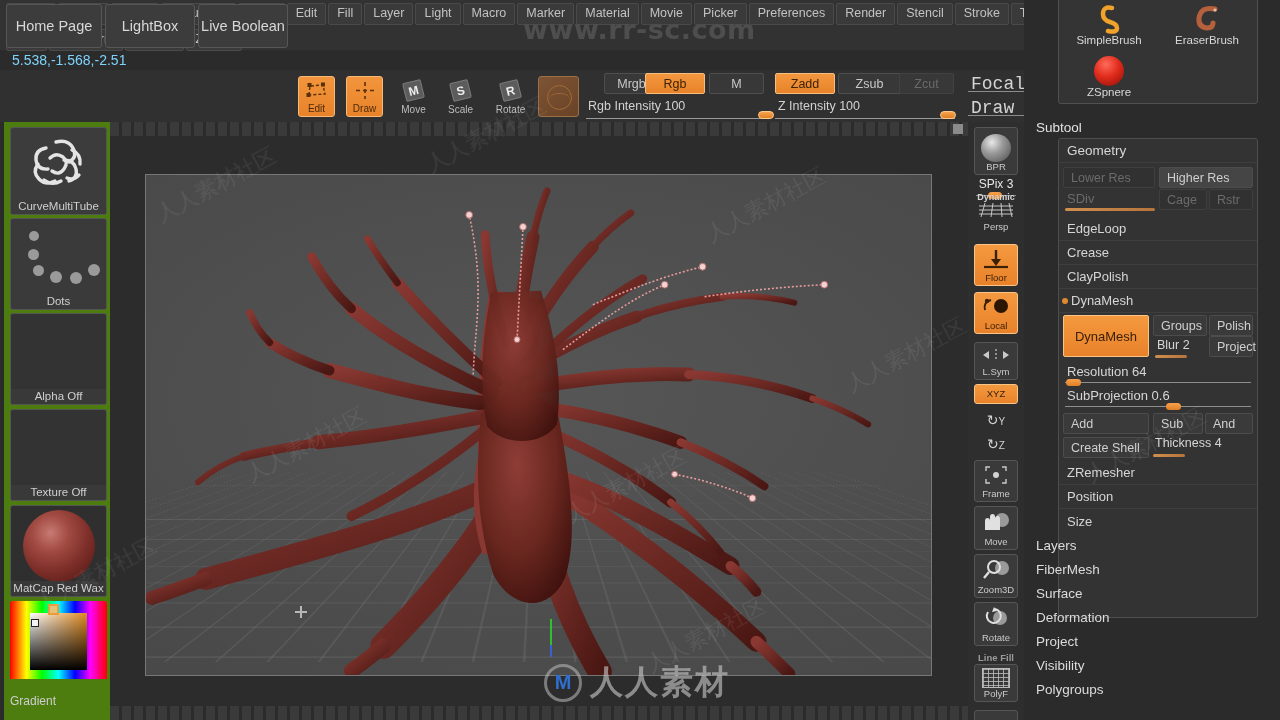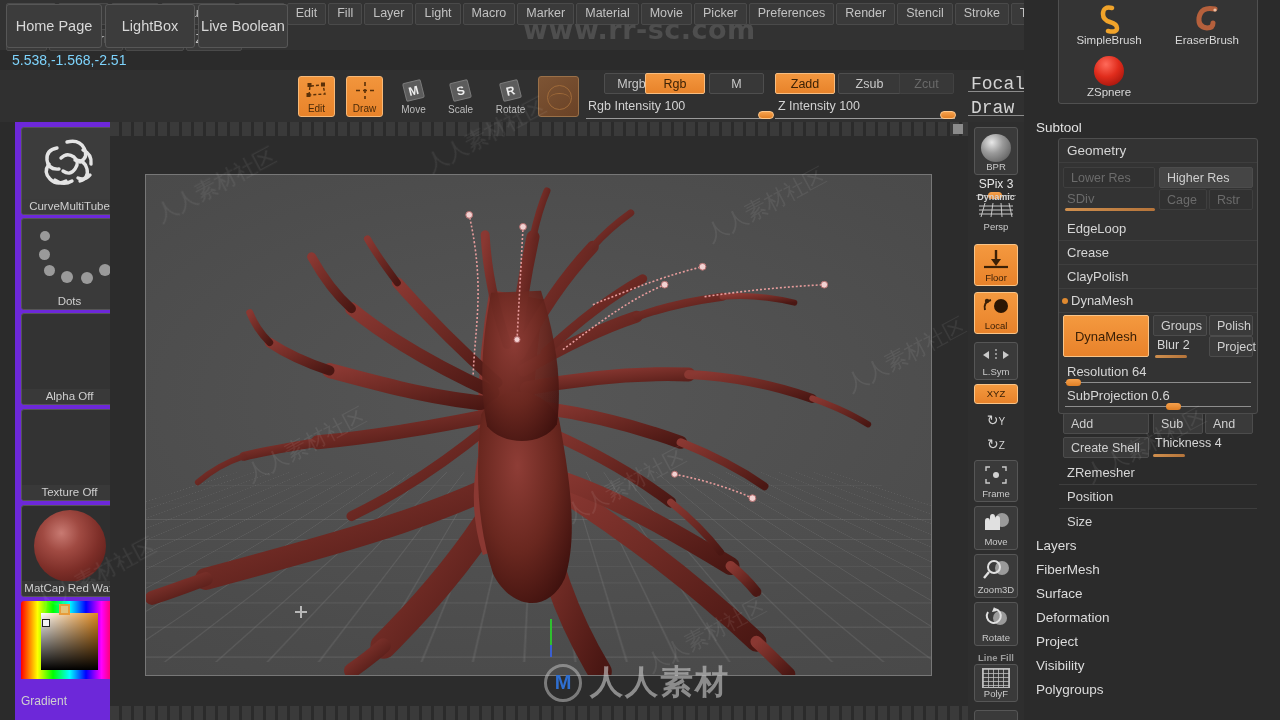--- a/index.html
+++ b/index.html
@@ -134,22 +134,22 @@
 
   .focal {
     position:absolute; font-size:18px; color:#d4d4d4;font-family:Liberation Mono, monospace;
   }
   #fc1 { left:971px; top:74px; }
   #fc2 { left:971px; top:98px; }
   .focalline { position:absolute; left:968px; width:86px; height:1px; background:#8c8c8c; }
 
   
   .lefttray {
-    position:absolute; left:15px; top:122px; width:110px; height:598px;
-    background:#6d28d9;
+    position:absolute; left:4px; top:122px; width:110px; height:598px;
+    background:#4d7c0f;
   }
   .paletteslot {
     position:absolute; left:6px; width:97px;
     background:#383838; border:1px solid #555; border-radius:3px;
     overflow:hidden;
   }
   .paletteslot .cap {
     position:absolute; left:0; bottom:0; width:100%;
     font-size:11.5px; color:#cfcfcf; text-align:center;
     background:rgba(58,58,58,0.82); padding:1px 0 2px 0;
@@ -796,21 +796,21 @@
         <div class="ico">
           <div style="width:30px;height:30px;border-radius:50%;background:radial-gradient(circle at 40% 28%, #ff6a5a 0%, #e02c1c 45%, #8d0c06 100%);"></div>
         </div>
         <div class="cap">ZSpnere</div>
       </div>
 
     </div>
 
     <div class="sectiontitle" style="top:120px;">Subtool</div>
 
-    <div class="panelbox" style="top:138px; height:276px;">
+    <div class="panelbox" style="top:138px; height:480px;">
 
       <div class="prow" style="top:0;">
         <div class="label" style="font-size:13.5px;">Geometry</div>
       </div>
 
       <div class="pbtn dim" style="left:4px; top:28px; width:92px;">Lower Res</div>
       <div class="pbtn" style="left:100px; top:28px; width:94px; background:#454545;">Higher Res</div>
 
       <div class="ptext dim" style="left:8px; top:52px;">SDiv</div>
       <div class="pbar" style="left:6px; top:69px; width:90px;"></div>

